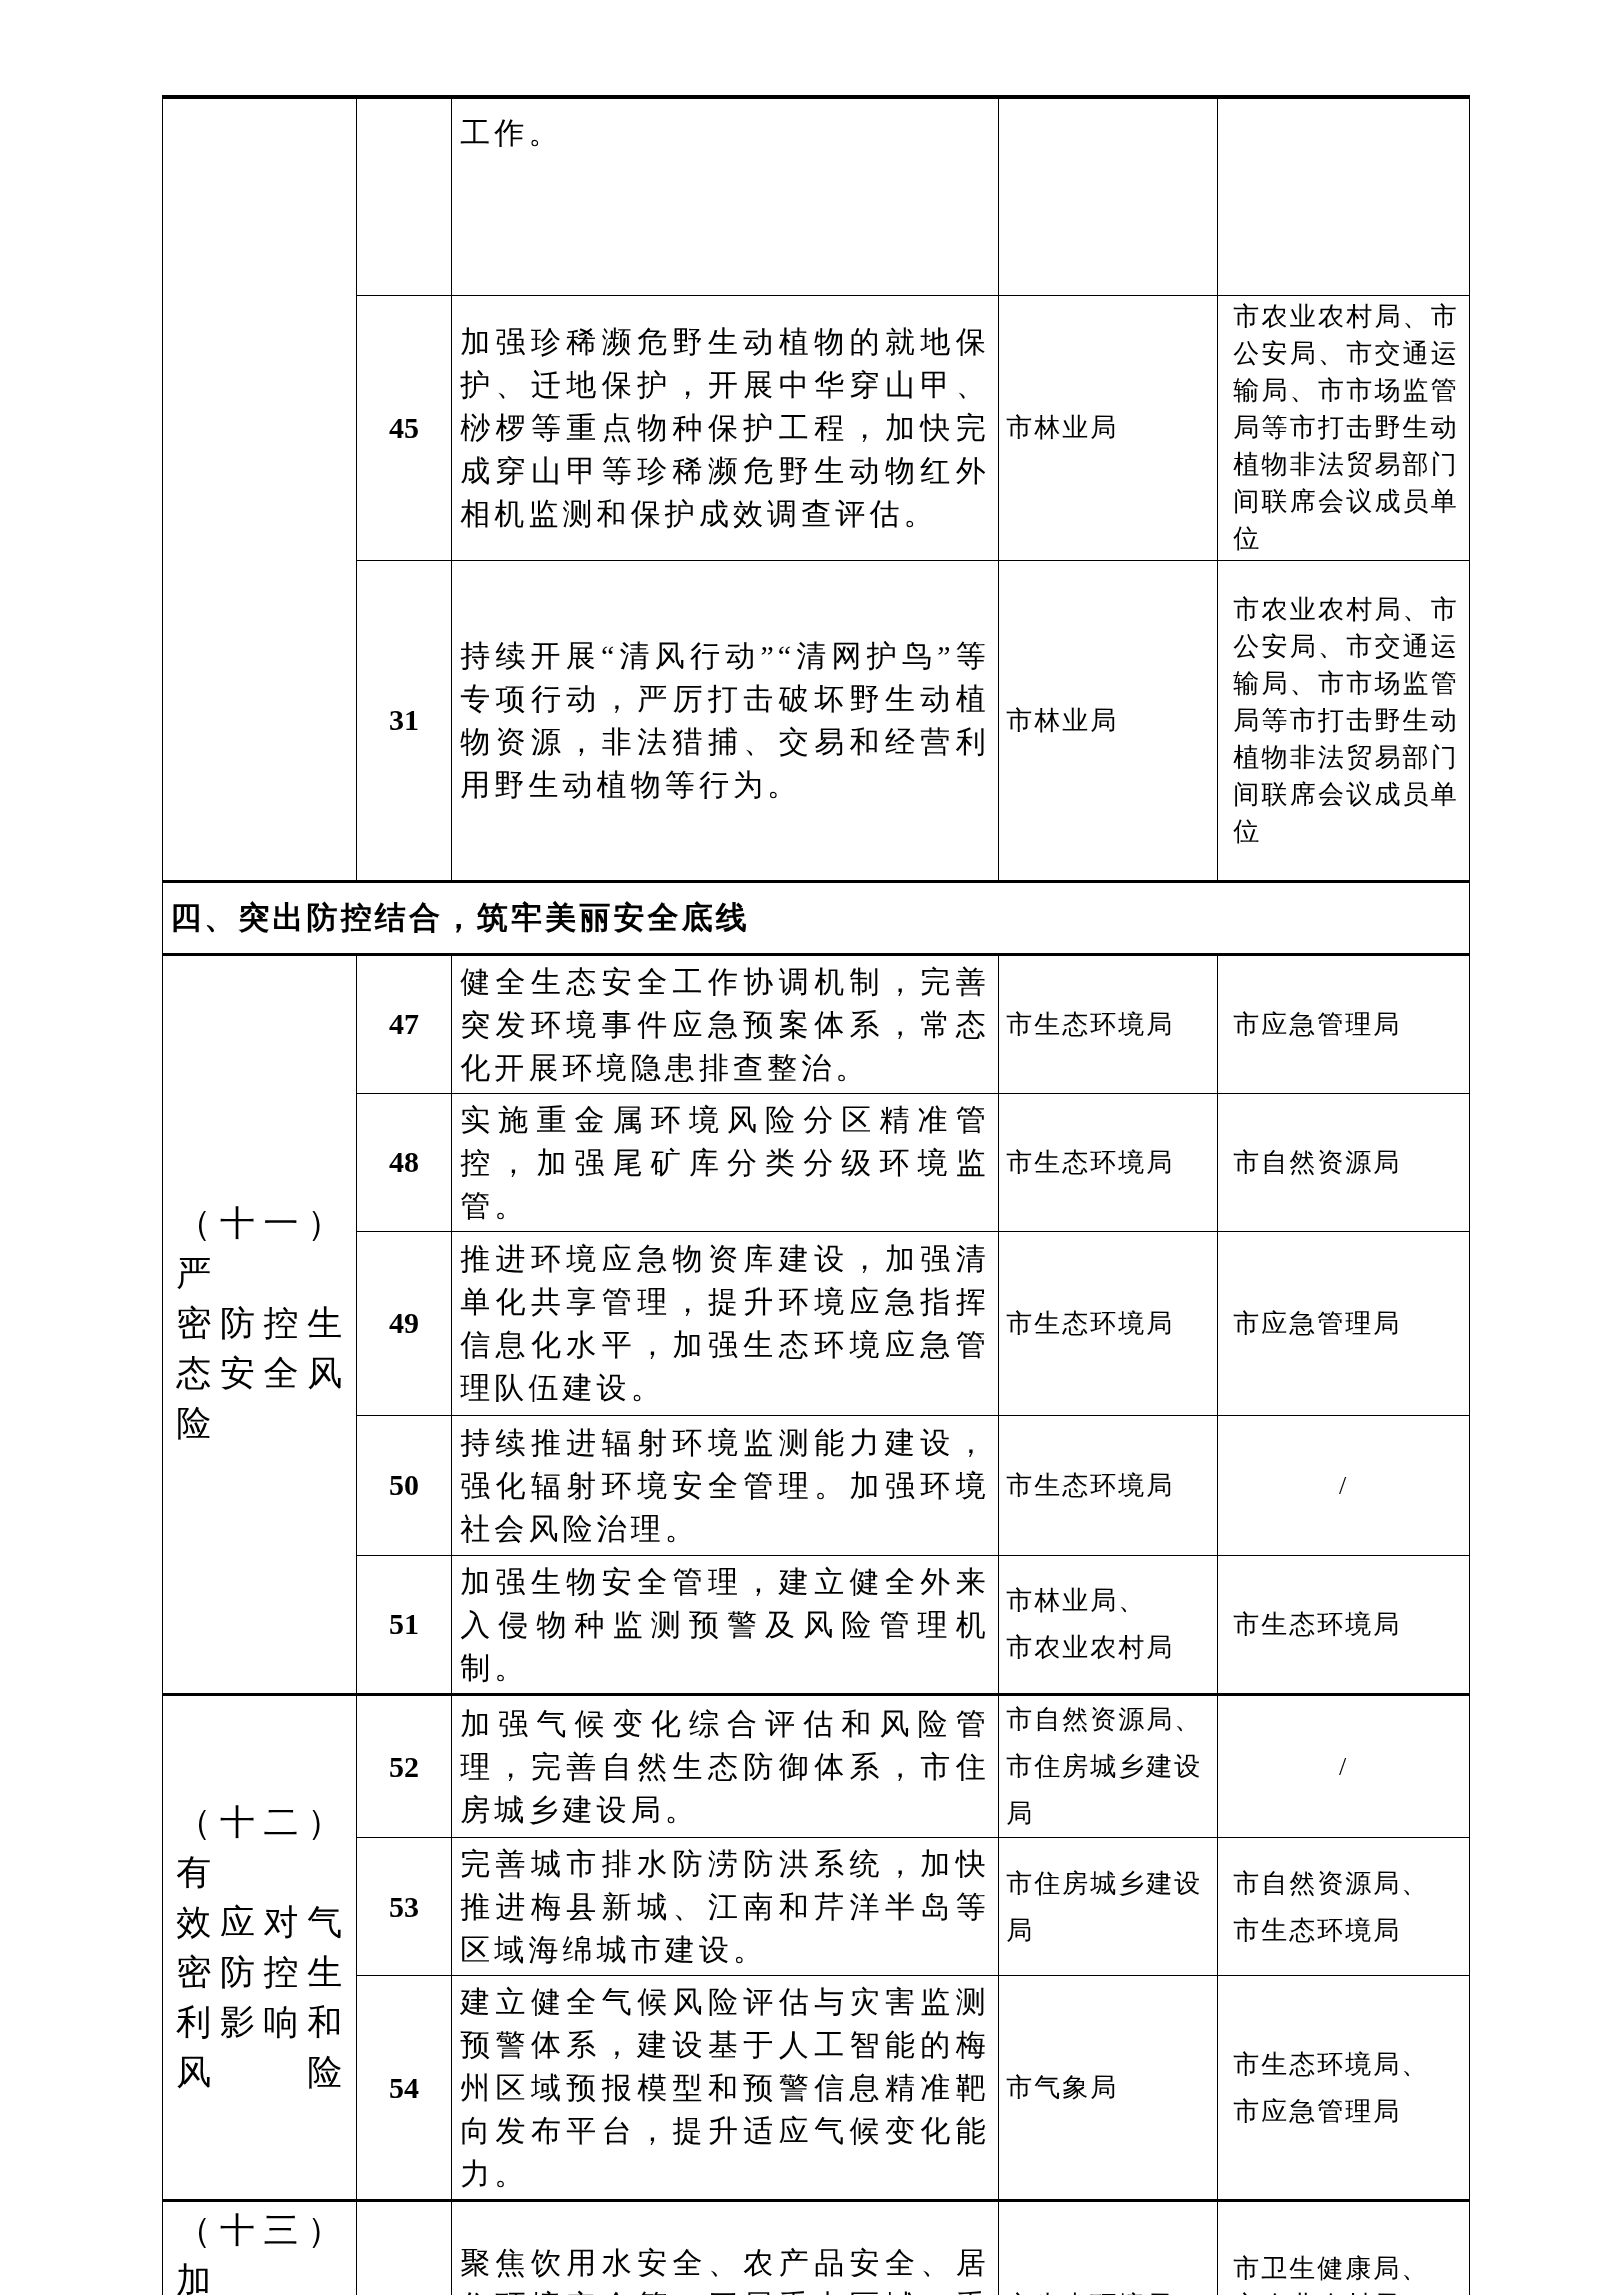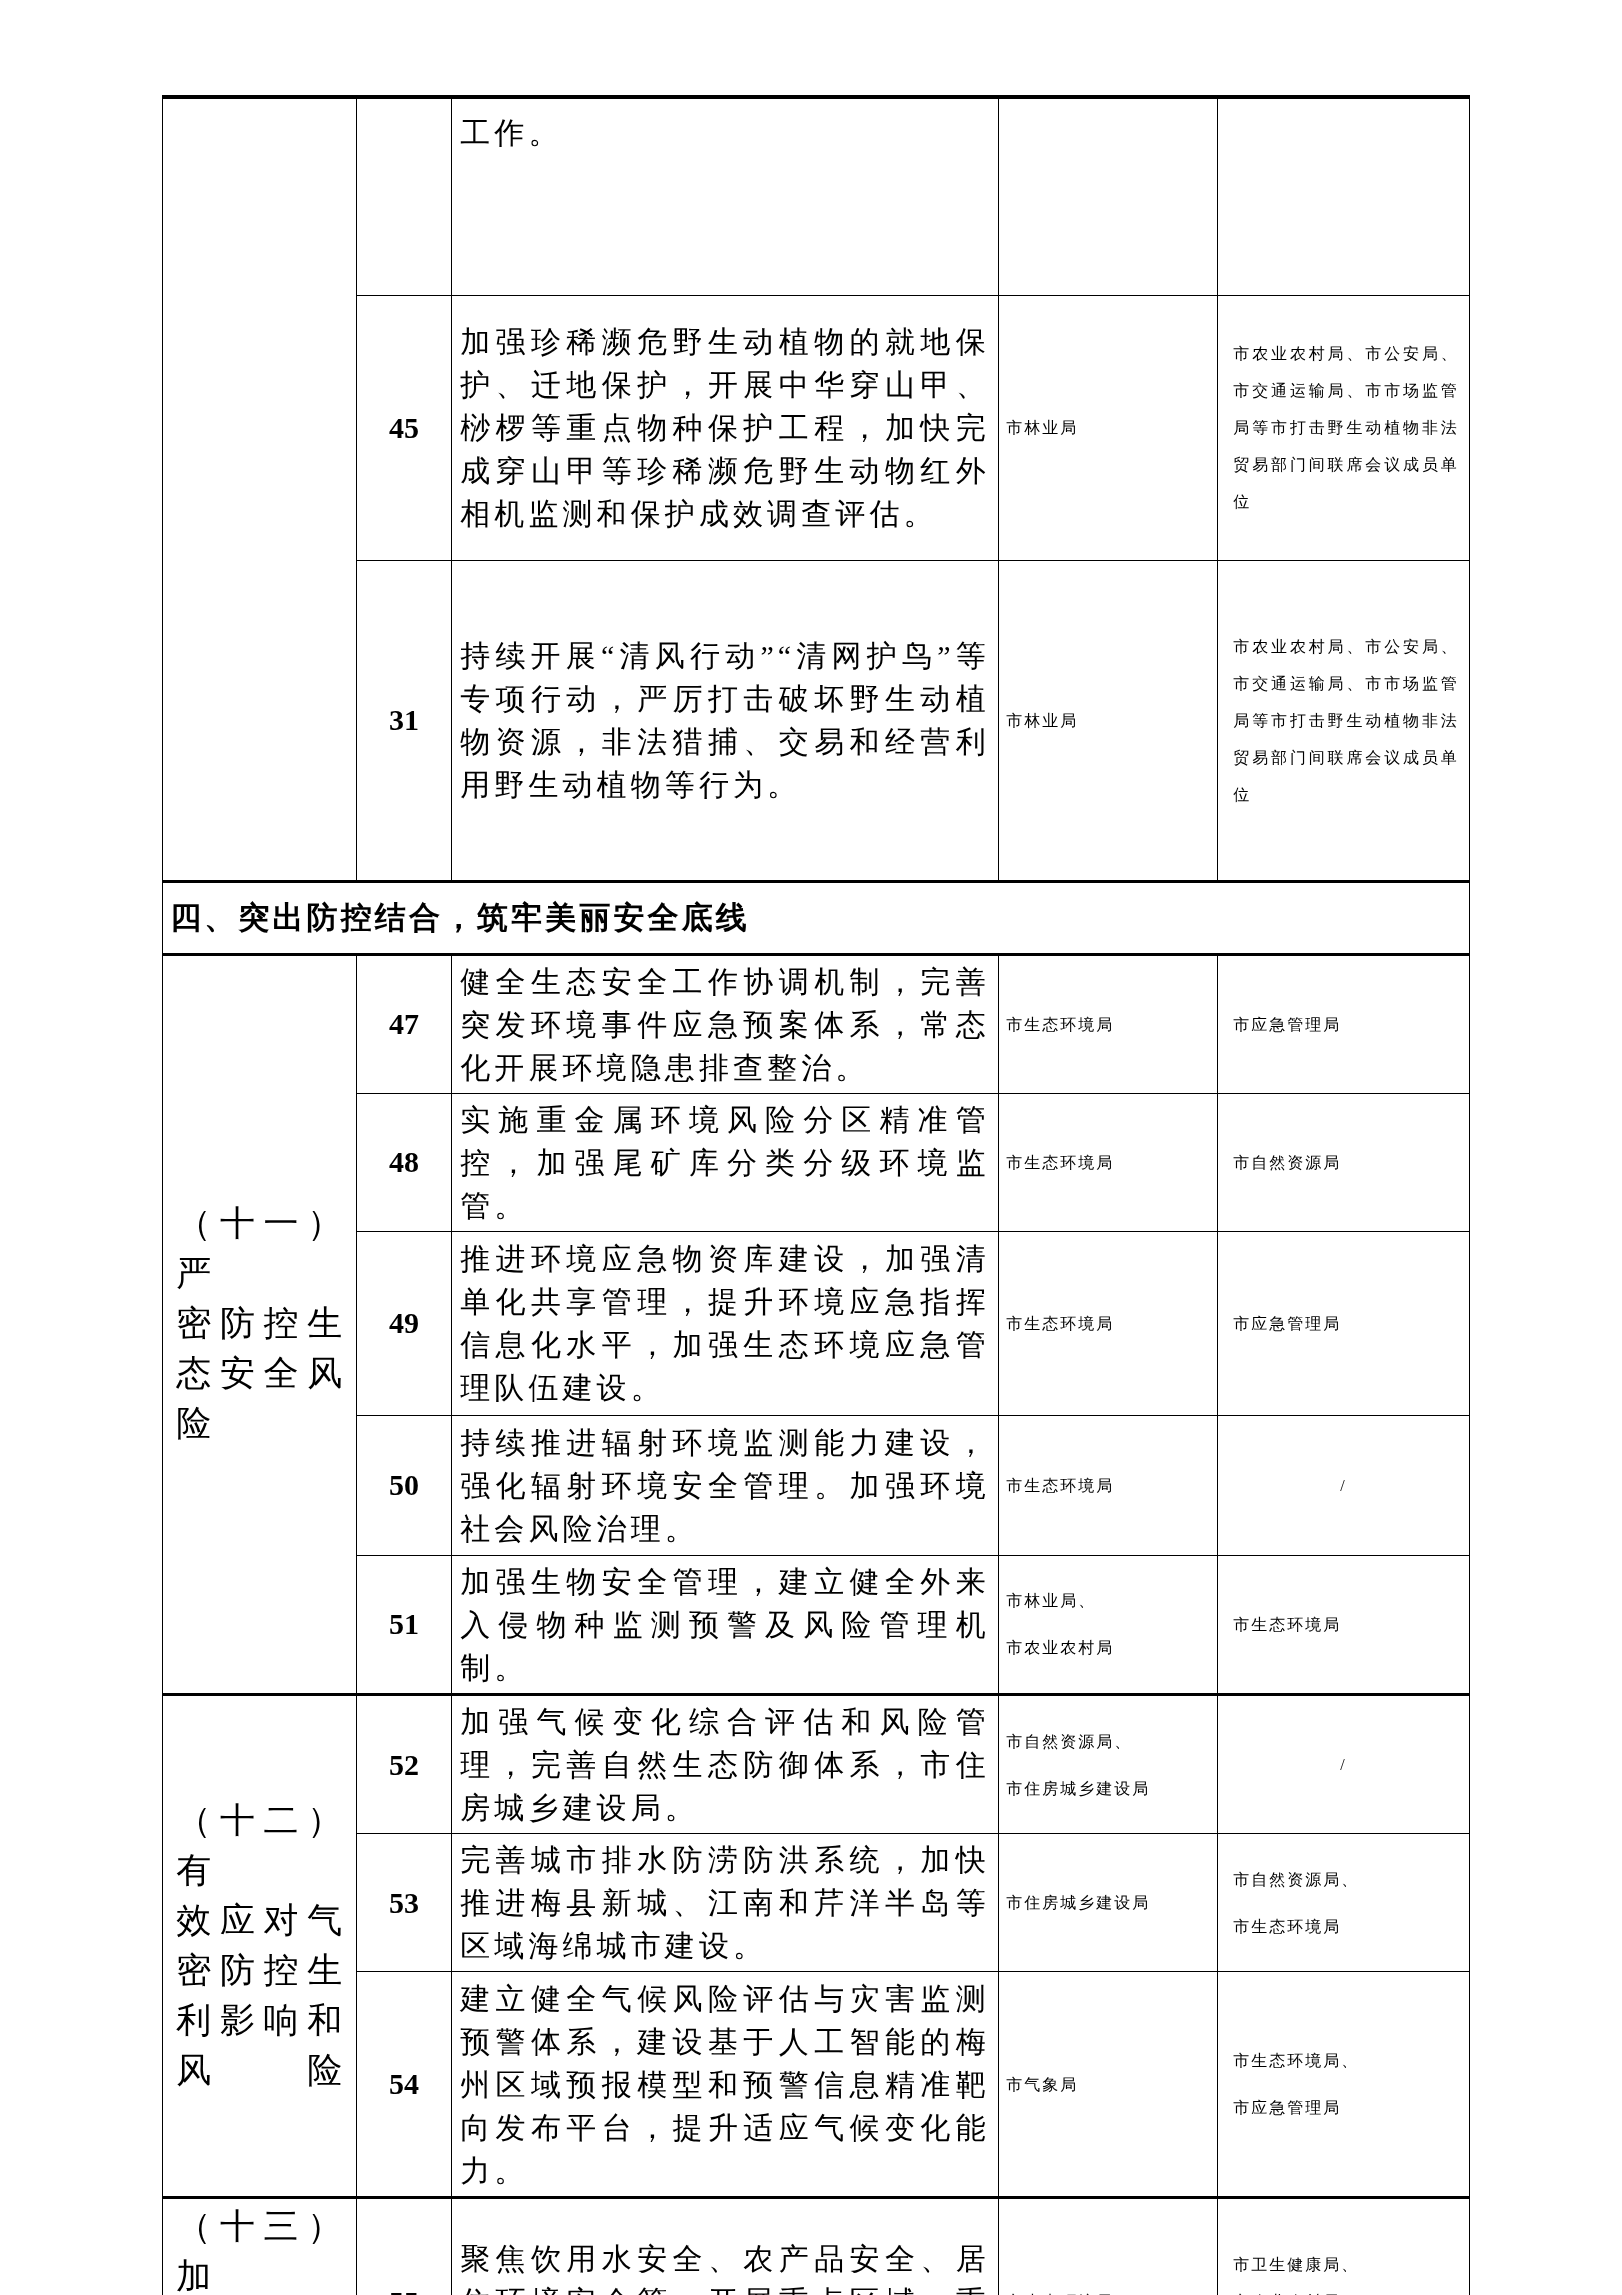--- a/index.html
+++ b/index.html
@@ -38,21 +38,21 @@
   .c-task{
     font-size:30px;line-height:43px;letter-spacing:4.1px;
     text-align:justify;padding:4.1px 8.2px;
   }
   .c-task.v-top{vertical-align:top;padding-top:12.3px;}
   .c-hdr{
     font-size:31px;font-weight:bold;letter-spacing:3.1px;
     text-align:left;padding:0 0 0 7.2px;
   }
   .c-dept{
-    font-size:16px;line-height:47px;letter-spacing:2px;
+    font-size:26px;line-height:47px;letter-spacing:2px;
     white-space:pre-line;text-align:left;
   }
   .c-lead{padding:0 4.1px 0 7.2px;}
   .c-supp{padding:0 10.2px 0 15.3px;text-align:justify;}
   .c-supp.dense{line-height:37px;}
   .c-dept.slash{text-align:center;padding:0;}
 </style>
 </head>
 <body>
 

